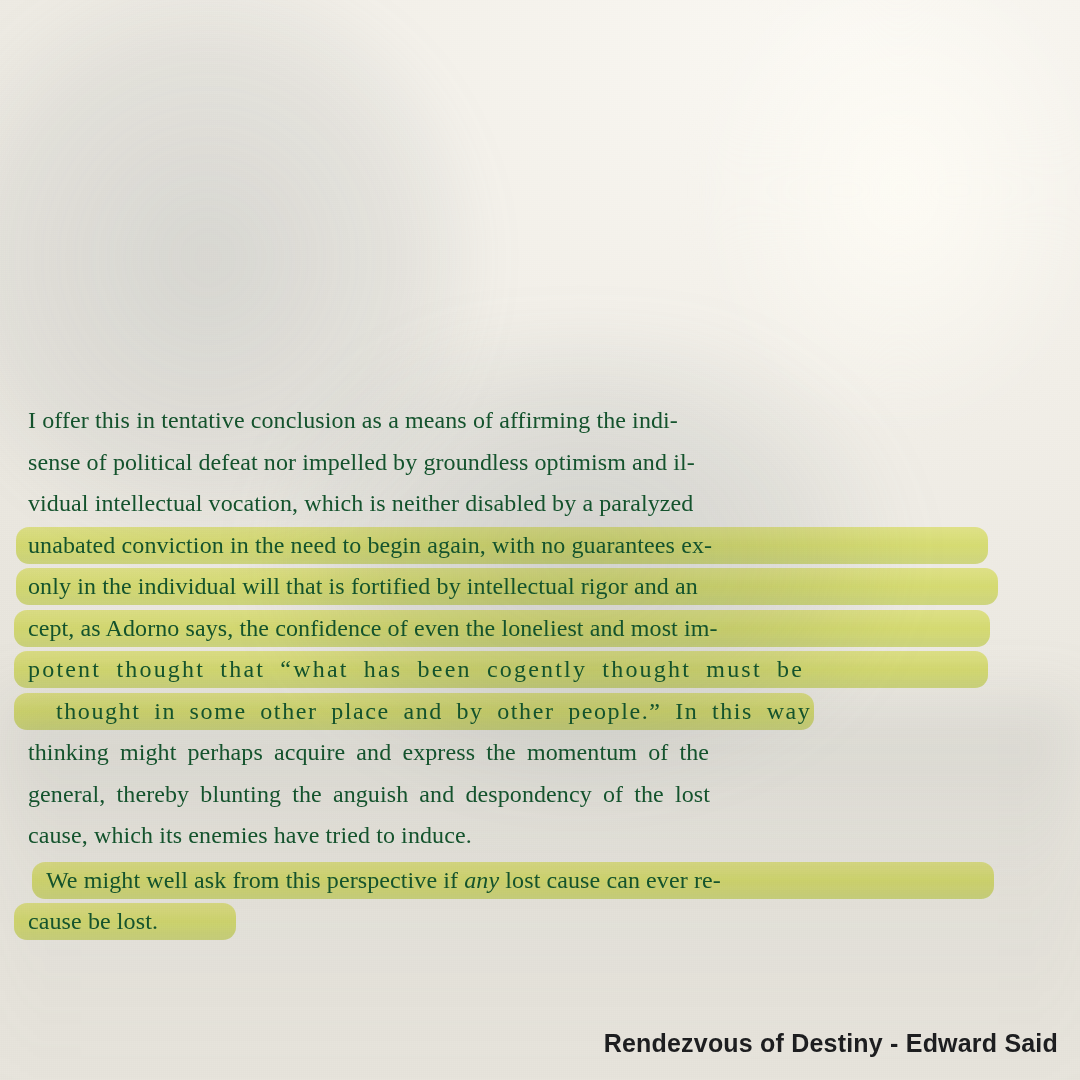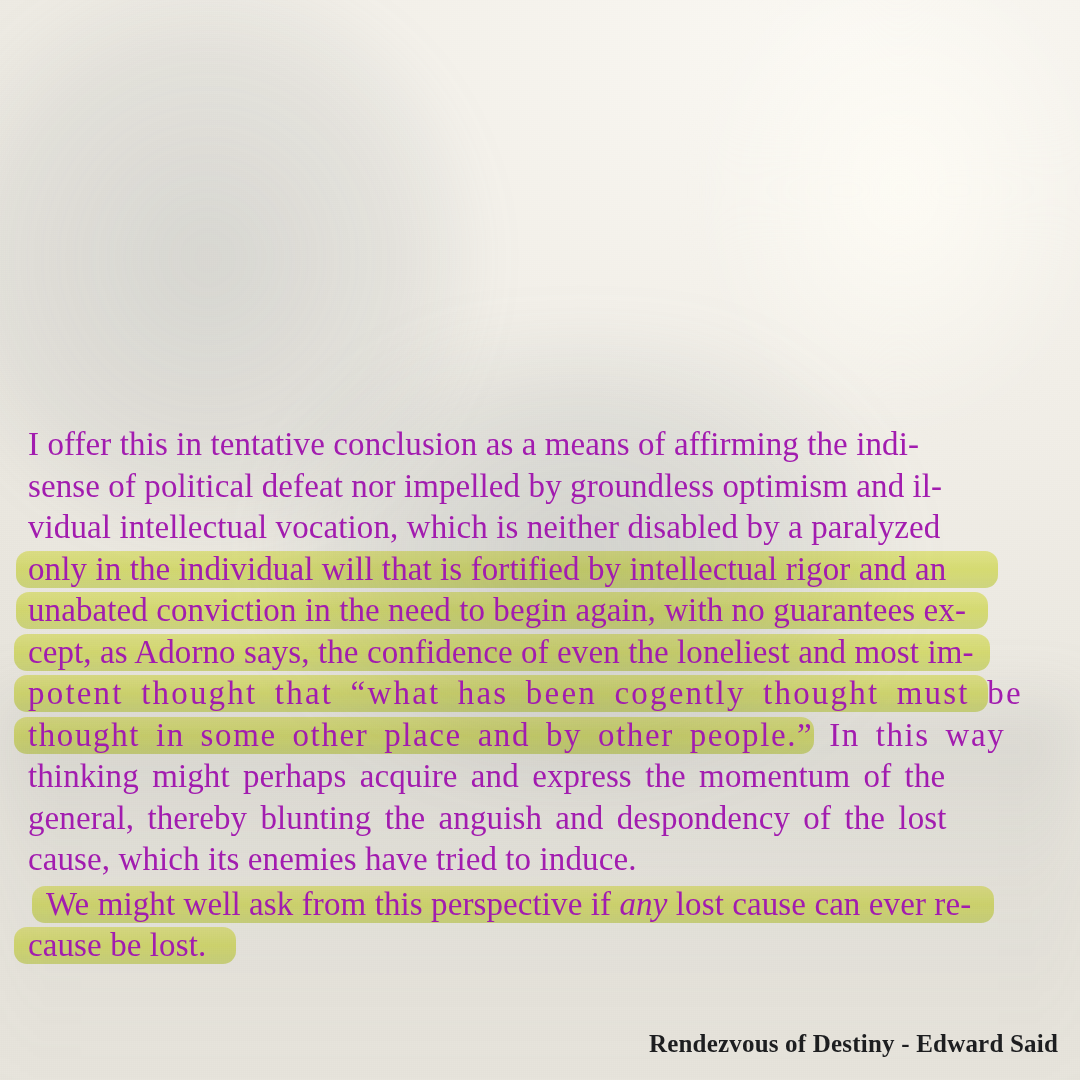--- a/index.html
+++ b/index.html
@@ -73,25 +73,25 @@
     overflow: hidden;
   }
   .ghost-line.short { width: 60%; }
   .ghost-line.shorter { width: 38%; }
   .ghost-line.tiny { width: 20%; }
 
   
   .body-text {
     position: absolute;
     left: 28px;
-    top: 424px;
+    top: 400px;
     width: 940px;
-    font-size: 33px;
+    font-size: 24px;
     line-height: 41.5px;
-    color: #a21caf;
+    color: #14532d;
     letter-spacing: 0.1px;
   }
   .line {
     position: relative;
     height: 41.5px;
     white-space: nowrap;
     display: flex;
     align-items: baseline;
   }
   .line.justify {
@@ -108,21 +108,21 @@
     filter: blur(0.4px);
     z-index: 1;
   }
   .txt { position: relative; z-index: 2; }
 
   
   .caption {
     position: absolute;
     right: 22px;
     bottom: 22px;
-    font-family: Liberation Serif, serif;
+    font-family: Liberation Sans, sans-serif;
     font-weight: bold;
     font-size: 25px;
     color: #1b1c1e;
     letter-spacing: 0.2px;
   }
 
   
   .grain {
     position: absolute;
     inset: 0;
@@ -164,42 +164,42 @@
     <div class="line justify">
       <span class="txt">sense of political defeat nor impelled by groundless optimism and il-</span>
     </div>
 
     <div class="line justify">
       <span class="txt">vidual intellectual vocation, which is neither disabled by a paralyzed</span>
     </div>
 
 
     <div class="line">
+      <span class="hl" style="left:-12px; right:-20px; top:2px; height:37px;"></span>
+      <span class="txt">unabated conviction in the need to begin again, with no guarantees ex-</span>
+    </div>
+
+    <div class="line">
       <span class="hl" style="left:-12px; right:-30px; top:2px; height:37px;"></span>
       <span class="txt">only in the individual will that is fortified by intellectual rigor and an</span>
     </div>
 
     <div class="line">
-      <span class="hl" style="left:-12px; right:-20px; top:2px; height:37px;"></span>
-      <span class="txt">unabated conviction in the need to begin again, with no guarantees ex-</span>
-    </div>
-
-    <div class="line">
       <span class="hl" style="left:-14px; right:-22px; top:2px; height:37px;"></span>
       <span class="txt">cept, as Adorno says, the confidence of even the loneliest and most im-</span>
     </div>
 
     <div class="line">
       <span class="hl" style="left:-14px; right:-20px; top:2px; height:37px;"></span>
       <span class="txt" style="letter-spacing:2.2px; word-spacing:7px;">potent thought that “what has been cogently thought must be</span>
     </div>
 
     <div class="line">
       <span class="hl" style="left:-14px; width:800px; top:2px; height:37px;"></span>
-      <span class="txt" style="letter-spacing:1.6px; word-spacing:6px;">thought in some other place and by other people.” In this way</span>
+      <span class="txt" style="letter-spacing:1.6px; word-spacing:6px;margin-left:28px;">thought in some other place and by other people.” In this way</span>
     </div>
 
     <div class="line">
       <span class="txt" style="word-spacing:5px;">thinking might perhaps acquire and express the momentum of the</span>
     </div>
 
     <div class="line">
       <span class="txt" style="word-spacing:5px;text-align:right;">general, thereby blunting the anguish and despondency of the lost</span>
     </div>
 

